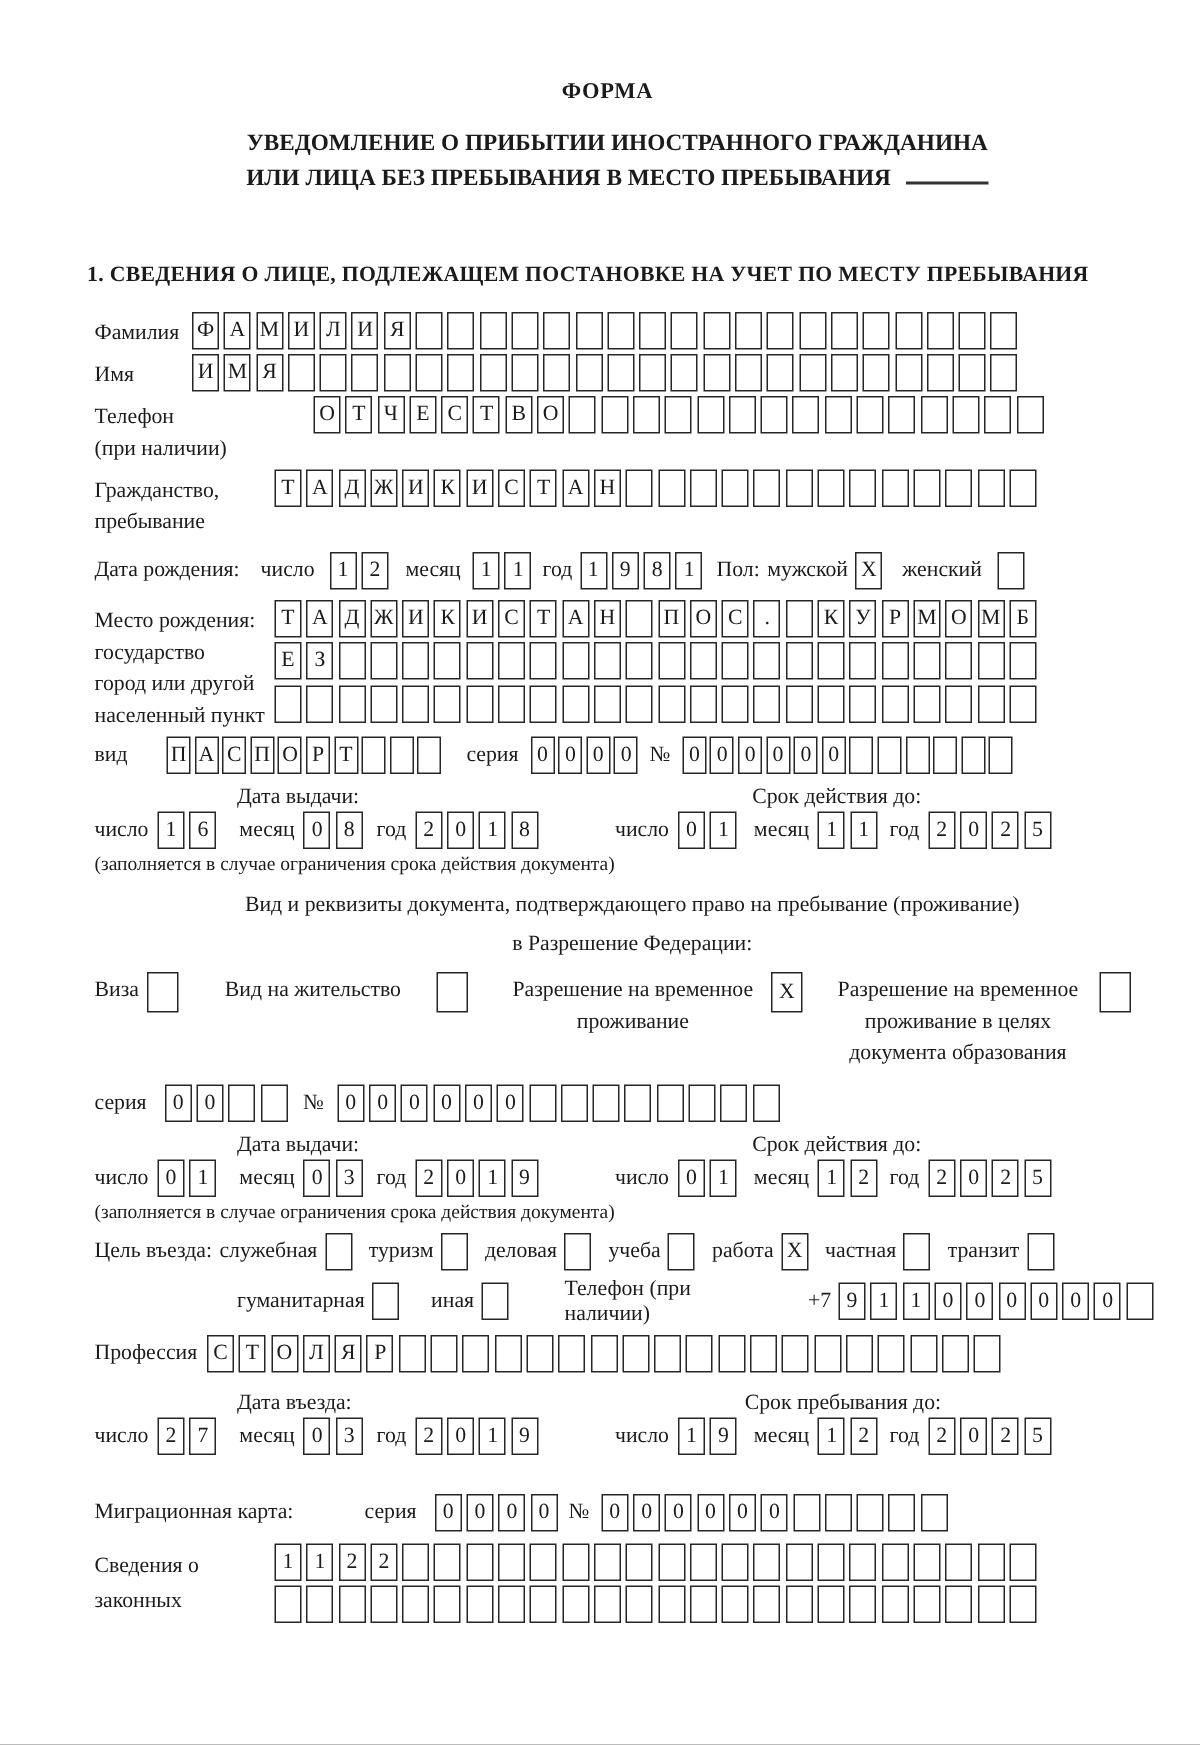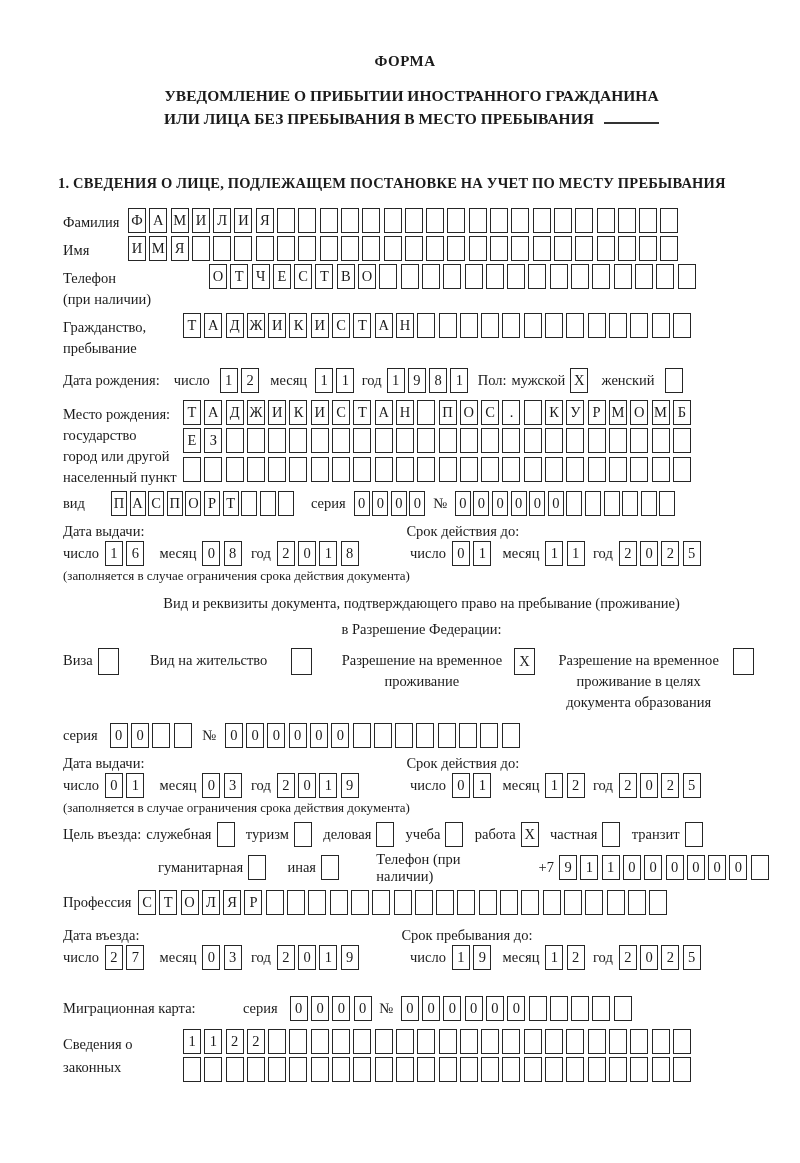--- a/index.html
+++ b/index.html
@@ -24,21 +24,21 @@
   .cell {
     display: inline-flex; align-items: center; justify-content: center; flex: none;
     width: 18px; height: 25px; border: 1.6px solid #262626; margin-right: 3.3px;
     font-size: 14.5px; line-height: 1; background: #fff;
   }
   .tight .cell { width: 16px; margin-right: 2.6px; }
   .w65 { width: 65px; } .w75 { width: 75px; } .w120 { width: 120px; } .w146 { width: 146px; }
   .stack > .cells { margin-bottom: 3.5px; }
   .center-b { text-align: center; font-weight: bold; margin: 4px 0 5px -20px; font-size: 14.5px; }
   .dhdr { display: flex; margin: 7px 0 1px; }
-  .dhdr span:first-child { }
+  .dhdr span:first-child { margin-left: 95px; }
   .dhdr span:last-child { margin-left: 262px; }
   .drow { display: flex; align-items: center; margin-bottom: 2px; }
   .drow .dl { margin-right: 6px; }
   .drow .rgap { width: 48px; flex: none; }
   .note { text-align: left; padding-right: 22px; font-size: 13px; margin: 1px 0 6px; }
   .plain { line-height: 26px; text-align: center; }
   .multi { text-align: center; line-height: 21px; flex: none; padding-top: 2px; }
   .cbrow { display: flex; align-items: flex-start; margin: 6px 0 8px; }
   .cbrow .cell, .vc .cell.cb { width: 21px; height: 27px; }
   .purp { display: flex; align-items: center; flex-wrap: nowrap; margin-bottom: 4px; }

